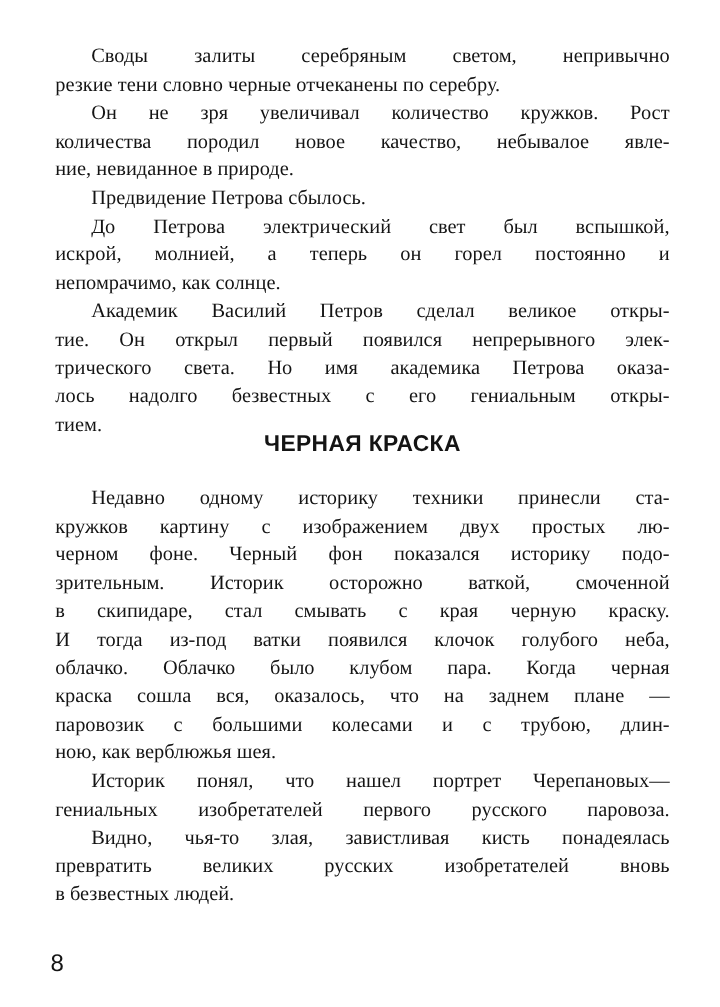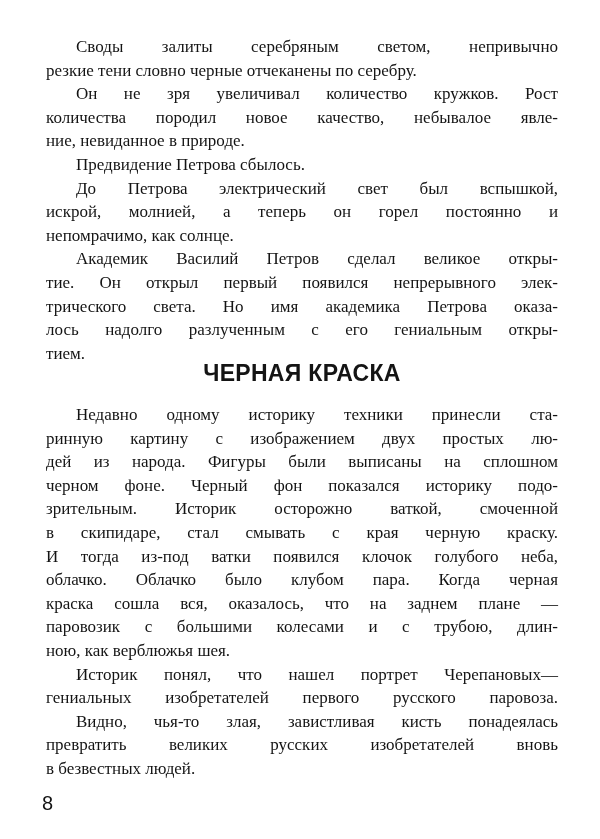--- a/index.html
+++ b/index.html
@@ -4,21 +4,21 @@
 <style>
   html, body { margin: 0; padding: 0; background: #ffffff; }
   body { width: 600px; height: 839px; position: relative; overflow: hidden;
          font-family: "Liberation Serif", "DejaVu Serif", serif; color: #141414; }
   .page { position: absolute; left: 46px; top: 35px; width: 512px; }
   .para { margin: 0; font-size: 17px; line-height: 23.6px; }
   .line { display: block; text-align: justify; text-align-last: justify; white-space: nowrap; height: 23.6px; }
   .line.last { text-align-last: left; }
   .line.first { text-indent: 30px; }
   .heading { margin: 0; position: absolute; left: 0; width: 512px; top: 325px; text-align: center;
-             font-family: "Liberation Sans", "DejaVu Sans", sans-serif; font-weight: bold; font-size: 23px;
+             font-family: "Liberation Sans", "DejaVu Sans", sans-serif; font-weight: bold; font-size: 19px;
              letter-spacing: 0.3px; }
   .sec2 { position: absolute; left: 0; top: 368px; width: 512px; }
   .pagenum { position: absolute; left: 42px; top: 792px; font-family: "Liberation Sans", "DejaVu Sans", sans-serif;
              font-size: 20px; }
 </style>
 </head>
 <body>
 
 <div class="page">
   <div>
@@ -36,32 +36,31 @@
     </p>
     <p class="para">
       <span class="line first">До Петрова электрический свет был вспышкой,</span>
       <span class="line">искрой, молнией, а теперь он горел постоянно и</span>
       <span class="line last">непомрачимо, как солнце.</span>
     </p>
     <p class="para">
       <span class="line first">Академик Василий Петров сделал великое откры-</span>
       <span class="line">тие. Он открыл первый появился непрерывного элек-</span>
       <span class="line">трического света. Но имя академика Петрова оказа-</span>
-      <span class="line">лось надолго разлученным с его гениальным откры-</span>
+      <span class="line">лось надолго безвестных с его гениальным откры-</span>
       <span class="line last">тием.</span>
     </p>
   </div>
 
   <h2 class="heading">ЧЕРНАЯ КРАСКА</h2>
 
   <div class="sec2">
     <p class="para">
       <span class="line first">Недавно одному историку техники принесли ста-</span>
-      <span class="line">ринную картину с изображением двух простых лю-</span>
-      <span class="line">дей из народа. Фигуры были выписаны на сплошном</span>
+      <span class="line">кружков картину с изображением двух простых лю-</span>
       <span class="line">черном фоне. Черный фон показался историку подо-</span>
       <span class="line">зрительным. Историк осторожно ваткой, смоченной</span>
       <span class="line">в скипидаре, стал смывать с края черную краску.</span>
       <span class="line">И тогда из-под ватки появился клочок голубого неба,</span>
       <span class="line">облачко. Облачко было клубом пара. Когда черная</span>
       <span class="line">краска сошла вся, оказалось, что на заднем плане —</span>
       <span class="line">паровозик с большими колесами и с трубою, длин-</span>
       <span class="line last">ною, как верблюжья шея.</span>
     </p>
     <p class="para">

